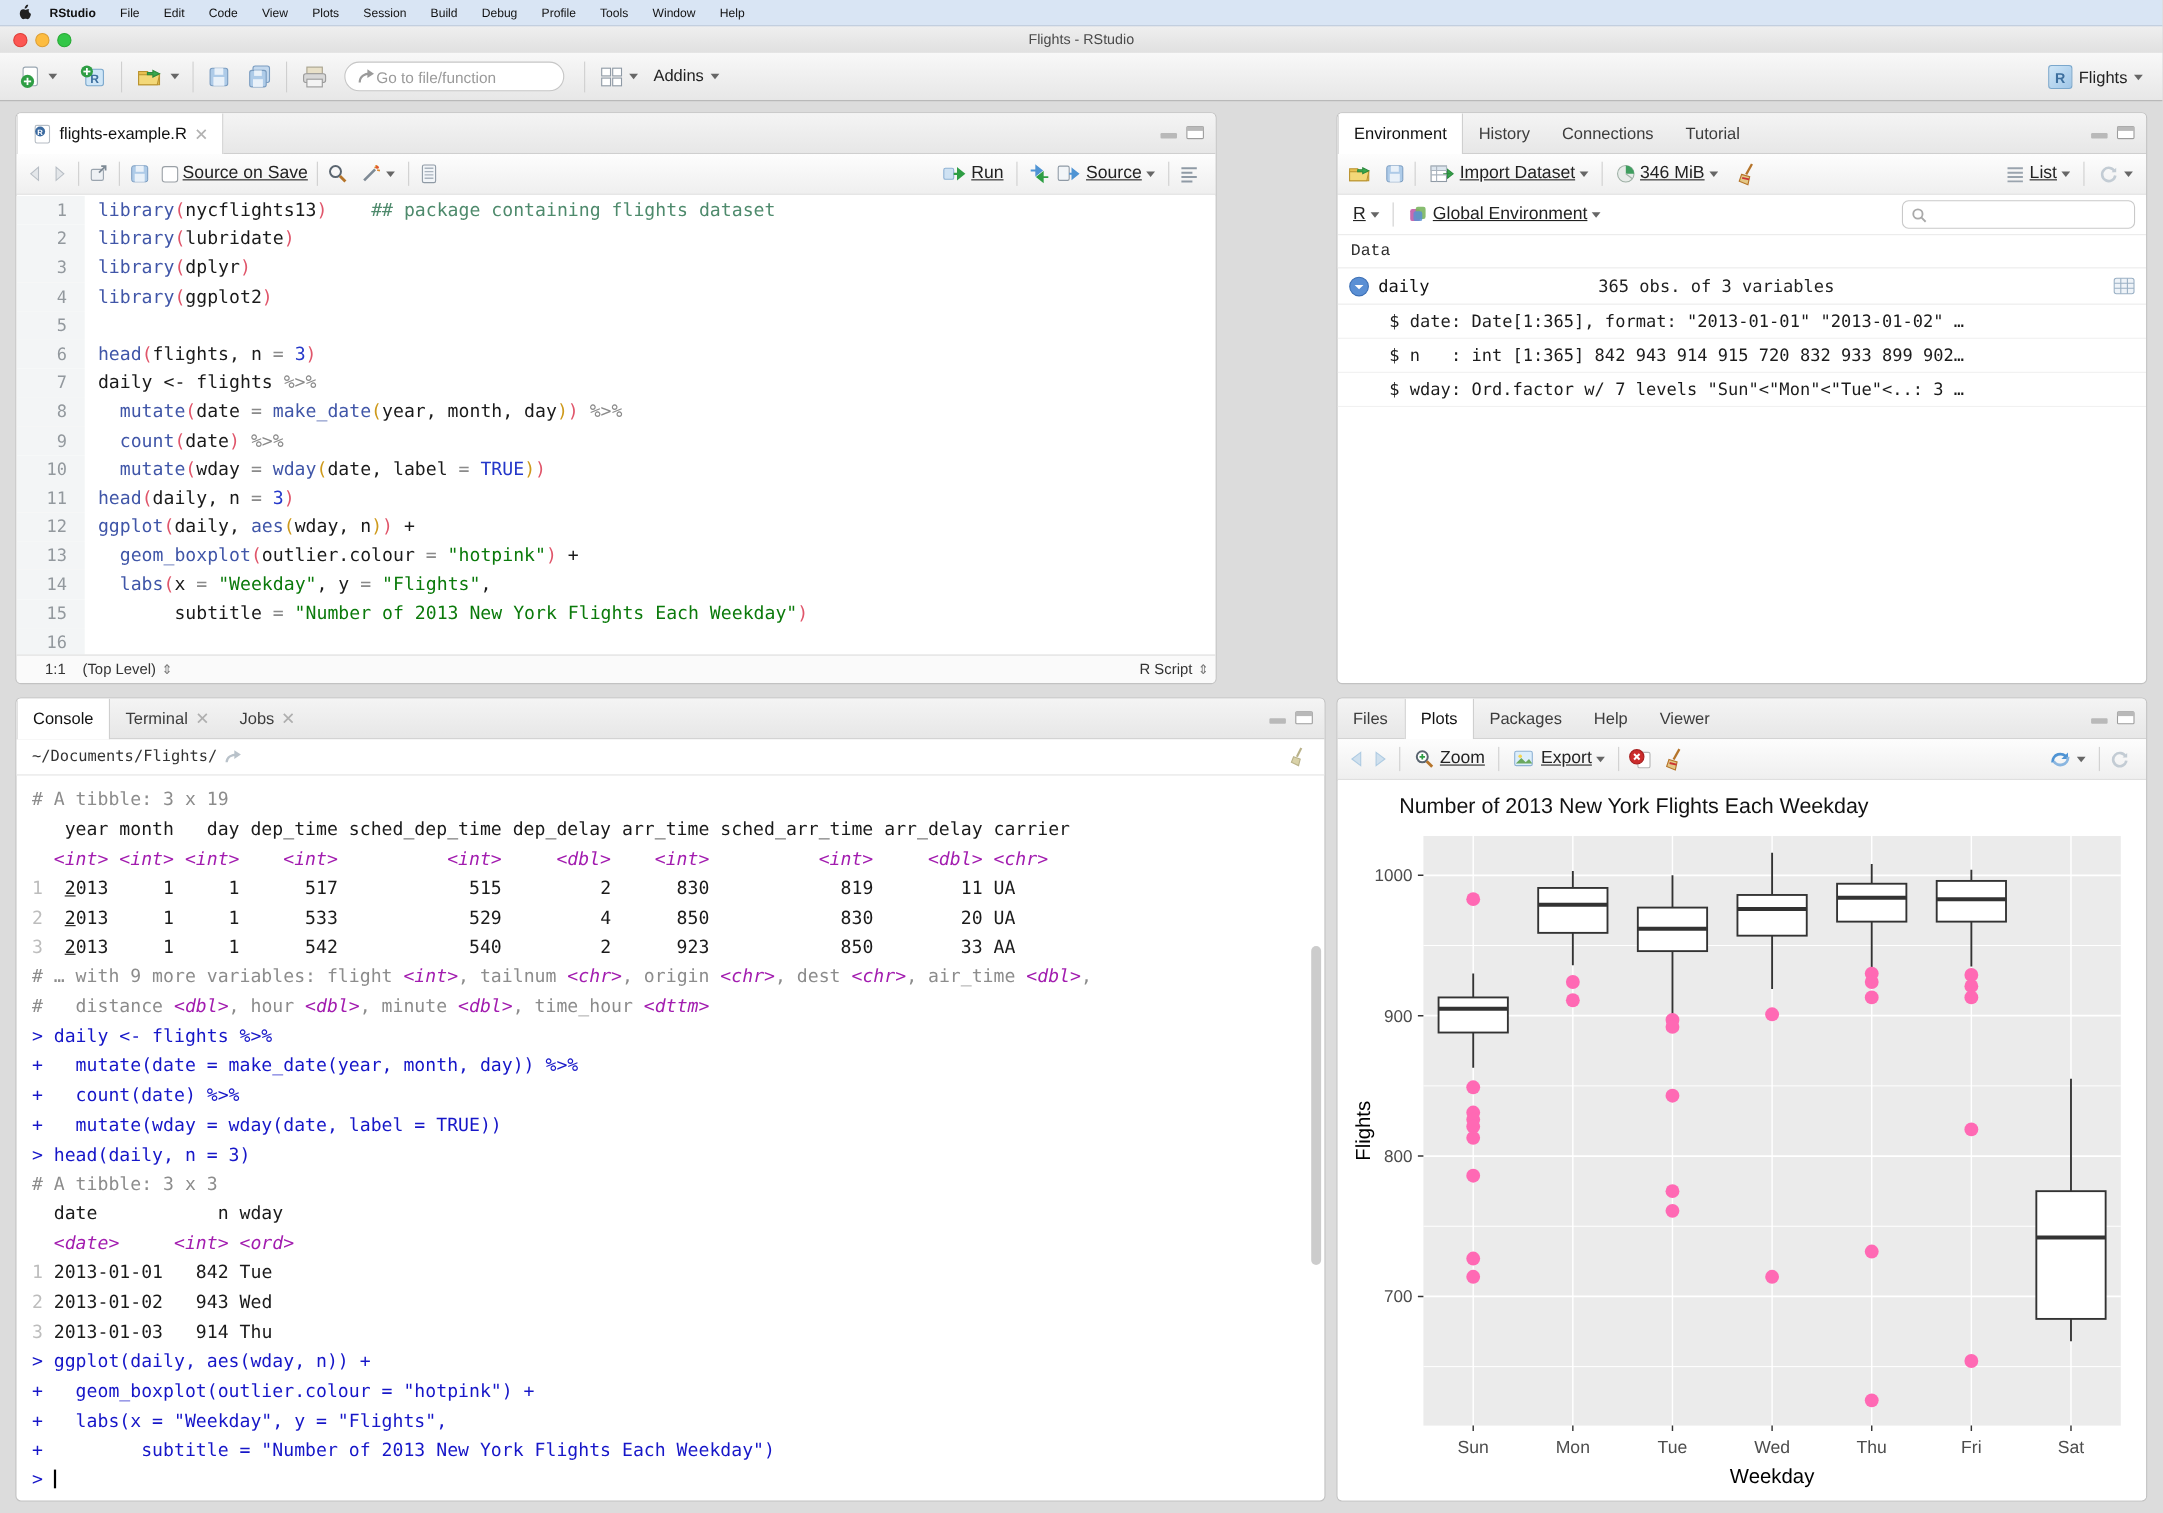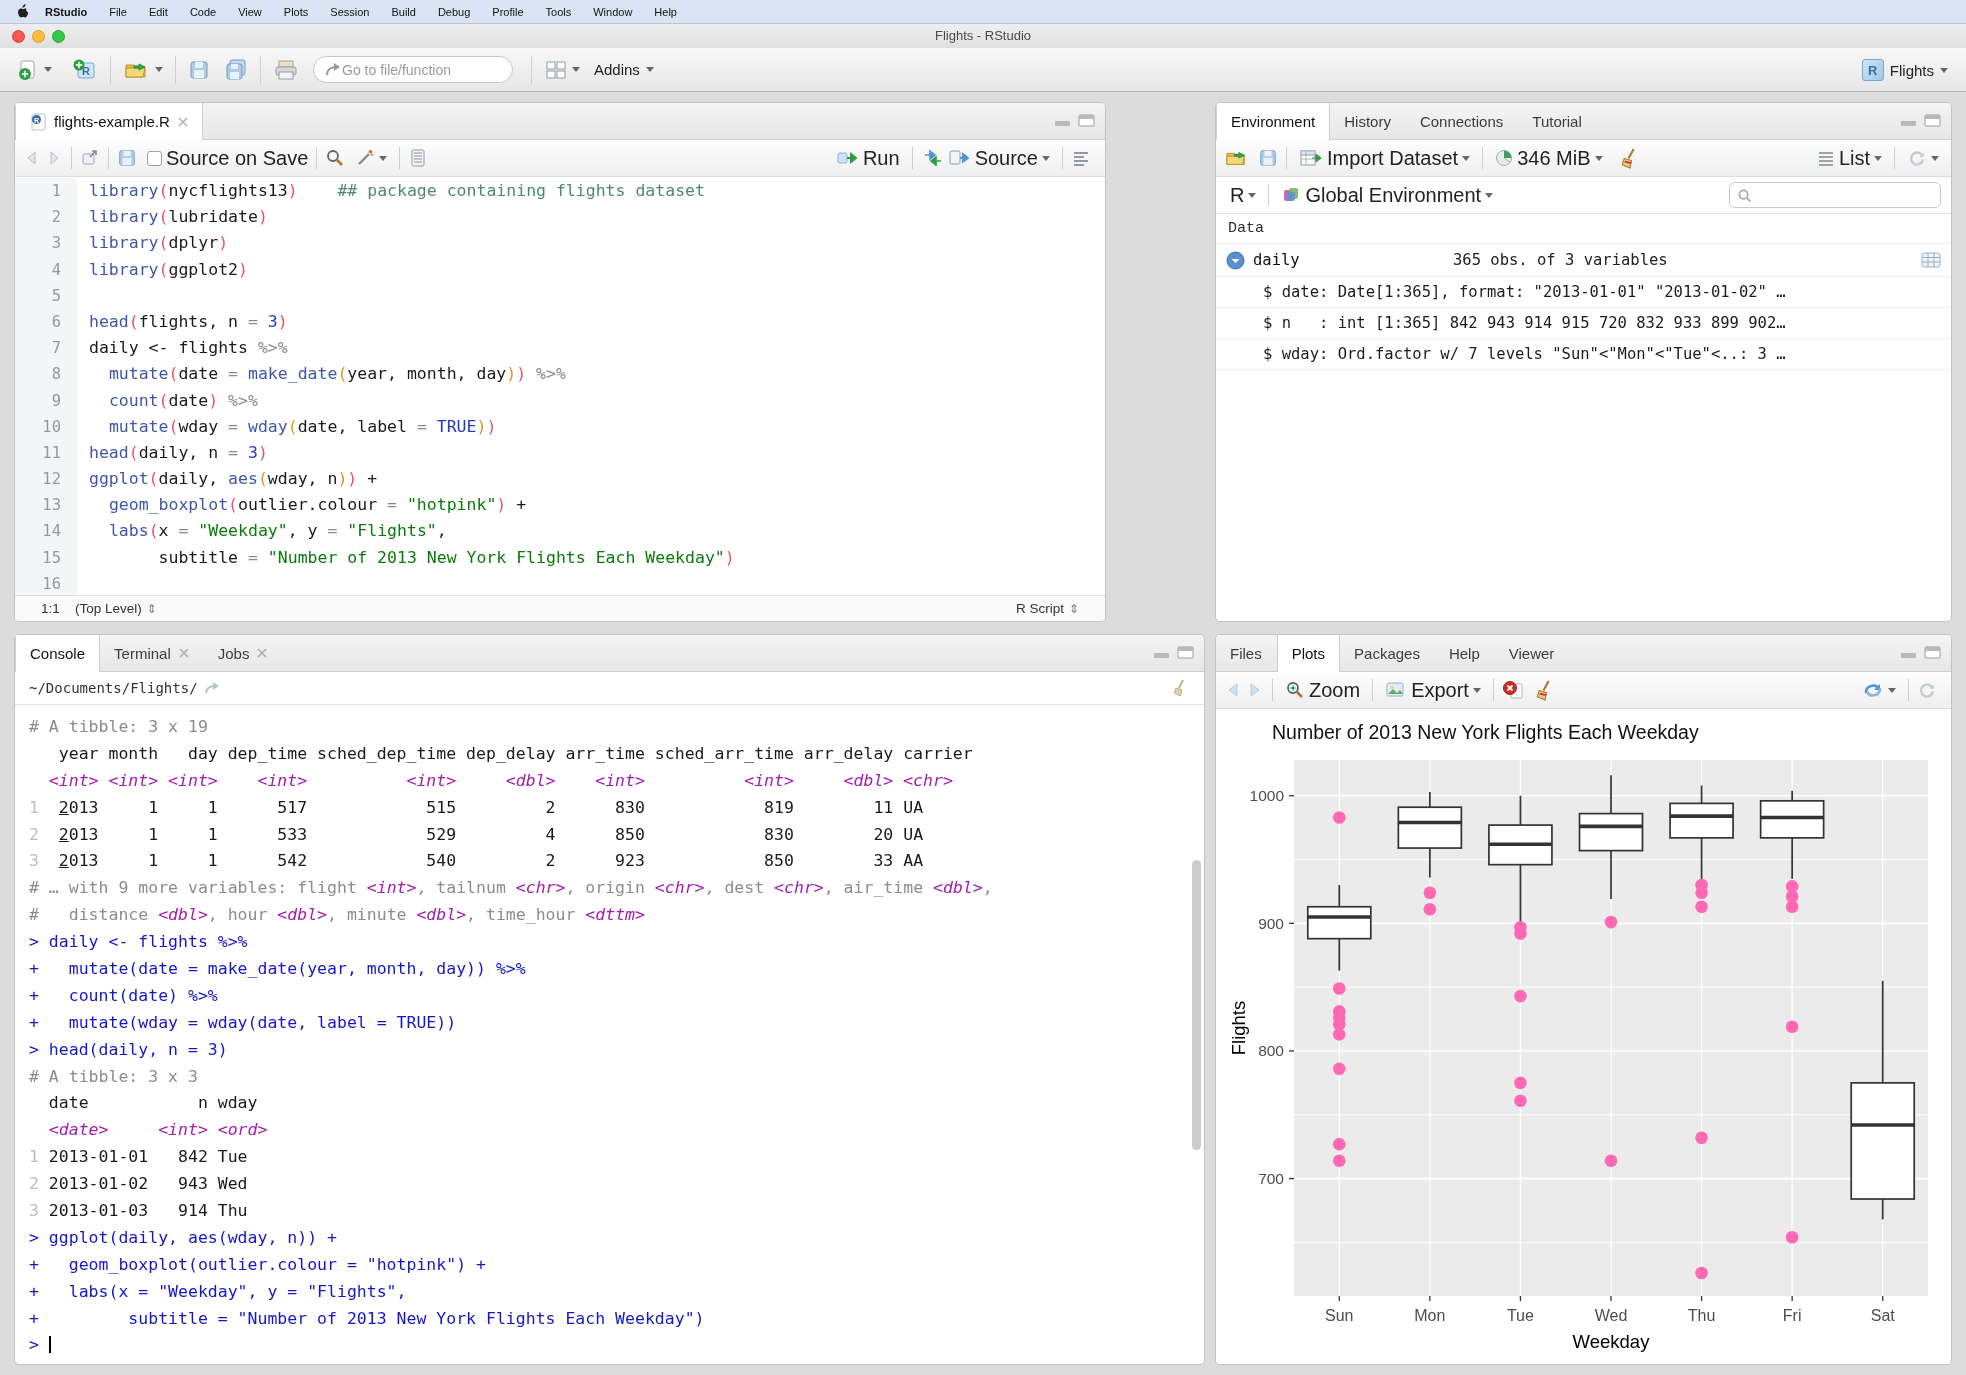--- a/index.html
+++ b/index.html
@@ -40,32 +40,32 @@
   #console-pane { left:14px;  top:634px; width:1191px; height:731px; }
   #env-pane     { left:1215px; top:102px; width:737px; height:520px; }
   #plots-pane   { left:1215px; top:634px; width:737px; height:731px; }
 
   .tabstrip { height:37px; background:linear-gradient(#f4f4f4,#e7e7e7); border-bottom:1px solid #cfcfcf; display:flex; align-items:stretch; position:relative; }
   .tab { display:flex; align-items:center; padding:0 14px; font-size:15px; color:#3c3c3c; border-right:1px solid transparent; }
   .tab.active { background:#fff; border-left:1px solid #cfcfcf; border-right:1px solid #cfcfcf; color:#111; margin-bottom:-1px; }
   .tab .x { margin-left:8px; opacity:.8; }
   .winbtns { position:absolute; right:10px; top:11px; display:flex; gap:7px; }
   .panetools { height:37px; background:linear-gradient(#fdfdfd,#efefef); border-bottom:1px solid #dcdcdc; display:flex; align-items:center; padding:0 8px; position:relative; }
-  .pt-label { font-size:20px; color:#222; margin-left:4px; }
+  .pt-label { font-size:16px; color:#222; margin-left:4px;text-decoration:underline; }
   .icon { display:inline-flex; align-items:center; justify-content:center; }
 
   
   #code-area { position:absolute; top:75px; bottom:26px; left:0; right:0; background:#fff; overflow:hidden; }
   .code-line { display:flex; height:26.2px; line-height:26.2px; font-size:16.5px; white-space:pre; }
   .code-line .gut { width:62px; text-align:right; padding-right:16px; color:#93999e; background:#f3f5f6; flex:none; font-size:15.5px; }
   .code-line .txt { padding-left:12px; }
   #src-status { position:absolute; left:0; right:0; bottom:0; height:26px; background:#fafafa; border-top:1px solid #ddd; display:flex; align-items:center; font-size:13.5px; color:#333; }
   #src-status .pos { width:60px; padding-left:26px; }
   .updn { color:#777; font-size:12px; margin-left:5px; }
-  #src-status .rs { margin-left:auto; padding-right:26px; display:flex; align-items:center; }
+  #src-status .rs { margin-left:auto; padding-right:6px; display:flex; align-items:center; }
 
   .tk-f{color:#4056A8} .tk-n{color:#2437C9} .tk-s{color:#0B7A0B} .tk-c{color:#4E8A6C}
   .tk-o{color:#8a8a8a} .tk-p1{color:#E0566B} .tk-p2{color:#CE9A1C}
   .tk-b{color:#1616C8} .tk-g{color:#8C8C8C} .tk-gi{color:#a21caf;font-style:italic}
   .tk-rn{color:#bdbdbd} .tk-u{text-decoration:underline}
   .tk-cursor{display:inline-block;width:2px;height:17px;background:#000;vertical-align:-3px;}
 
   
   #console-path { height:33px; border-bottom:1px solid #e3e3e3; display:flex; align-items:center; padding:0 14px; font-size:14.5px; color:#333; background:#fff; }
   #console-out { position:absolute; top:71px; bottom:0; left:0; right:0; padding:8px 0 0 14px; overflow:hidden; }

